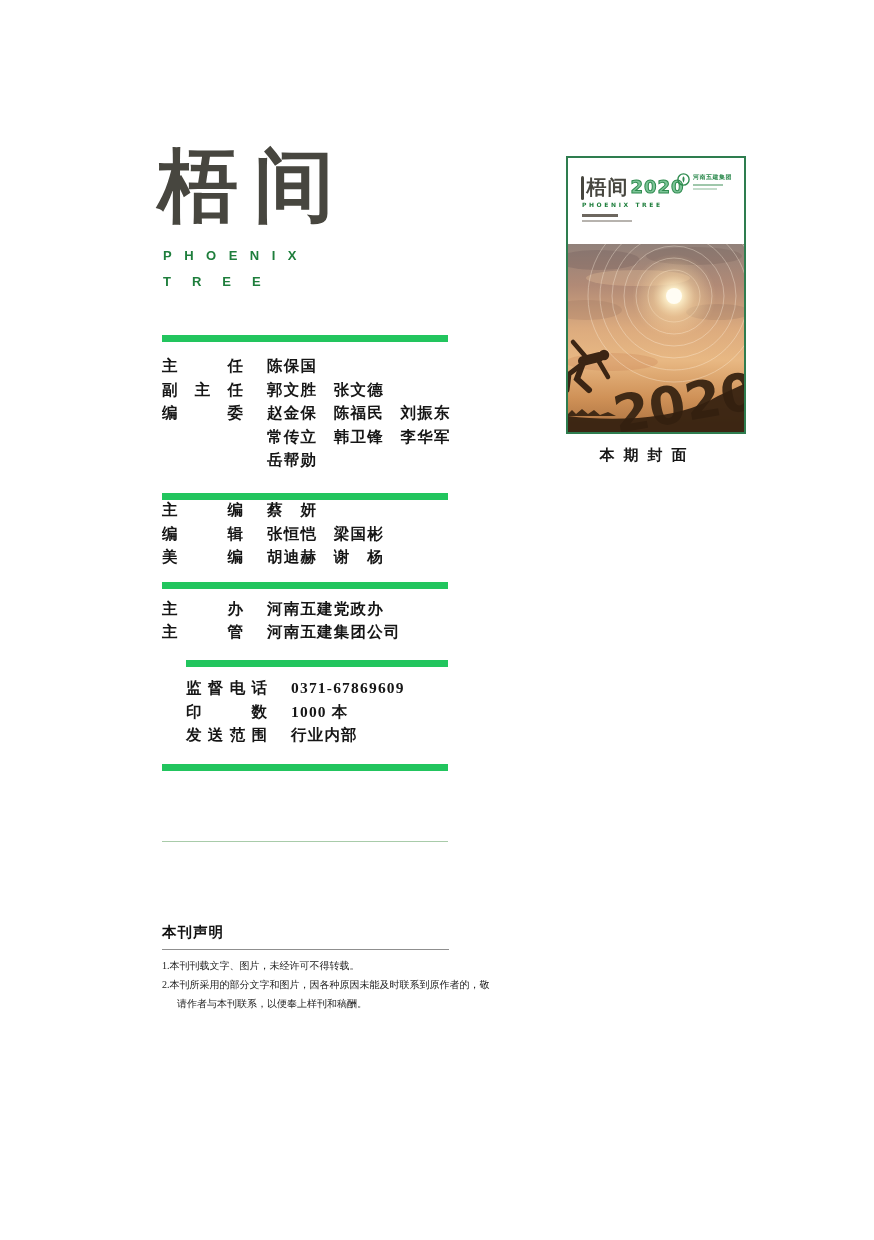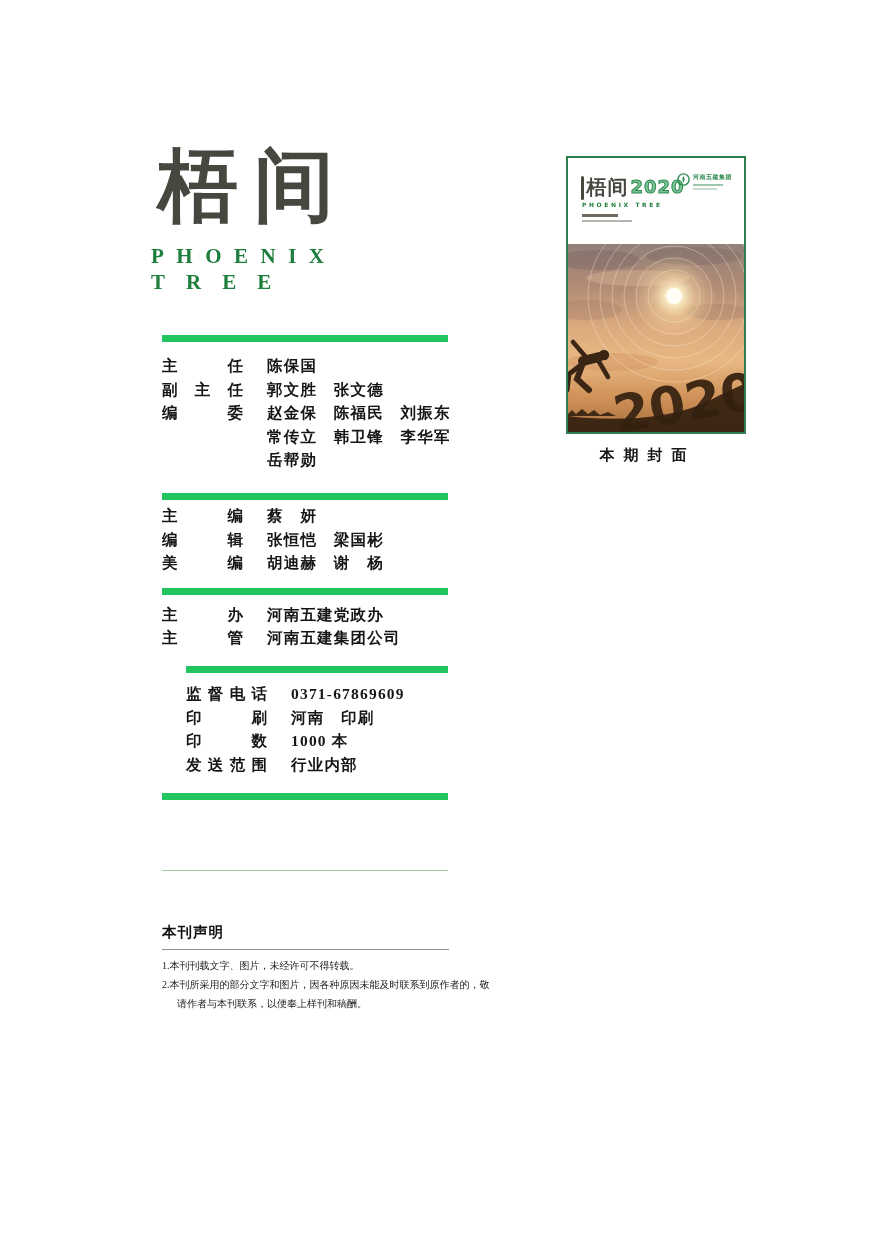--- a/index.html
+++ b/index.html
@@ -10,33 +10,33 @@
   }
 
   
   .logo-cn {
     position:absolute; left:158px; top:144px;
     font-family:"DejaVu Sans","Liberation Sans",sans-serif;
     font-weight:900; font-size:80px; line-height:84px;
     letter-spacing:16px; color:#47463f;
   }
   .logo-en {
-    position:absolute; left:151px; top:243px;
-    font-family:Liberation Serif, serif;
-    font-weight:bold; font-size:21px; line-height:26px;
+    position:absolute; left:163px; top:243px;
+    font-family:Liberation Sans, sans-serif;
+    font-weight:bold; font-size:13px; line-height:26px;
     color:#1e7e3c;
   }
   .logo-en .l1 { letter-spacing:12.5px; display:block; }
   .logo-en .l2 { letter-spacing:21px; display:block; }
 
   
   .mast { position:absolute; left:162px; top:335px; width:286px; }
   .mblock { border-top:7px solid #22c55e; }
   .mblock.bA { padding:14px 0 19px 0; }
-  .mblock.bB { padding:6px 0 11px 0; }
+  .mblock.bB { padding:0 0 11px 0; }
   .mblock.bC { padding:10px 0 14px 0; }
   .mblock.bD { padding:11px 0 15px 0;margin-left:24px; }
   .mblock.bE { height:70px; border-bottom:1px solid #a8cba9; }
   .mrow {
     display:flex; align-items:baseline; height:23.6px;
     font-weight:bold; font-size:15.5px; color:#161616;
   }
   .mlabel {
     flex:none; width:81px; text-align:justify; text-align-last:justify;
     -moz-text-align-last:justify;
@@ -165,25 +165,20 @@
         <span class="mgap"></span>
         <span class="mvalue">河南五建集团公司</span>
       </div>
     </div>
 
     <div class="mblock bD">
       <div class="mrow">
         <span class="mlabel">监督电话</span>
         <span class="mgap"></span>
         <span class="mvalue">0371-67869609</span>
-      </div>
-      <div class="mrow">
-        <span class="mlabel">印刷</span>
-        <span class="mgap"></span>
-        <span class="mvalue">河南　印刷</span>
       </div>
       <div class="mrow">
         <span class="mlabel">印数</span>
         <span class="mgap"></span>
         <span class="mvalue">1000 本</span>
       </div>
       <div class="mrow">
         <span class="mlabel">发送范围</span>
         <span class="mgap"></span>
         <span class="mvalue">行业内部</span>

